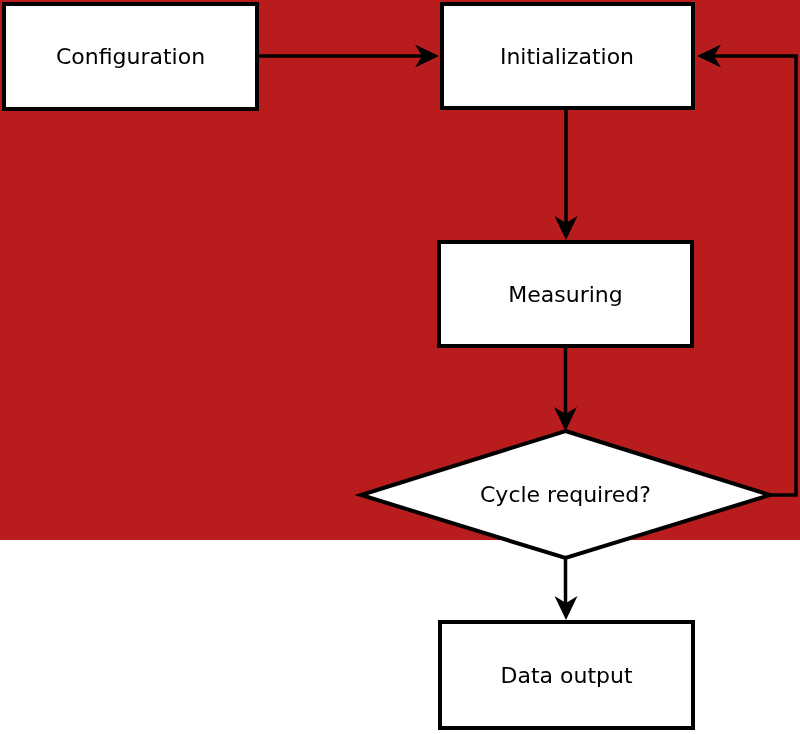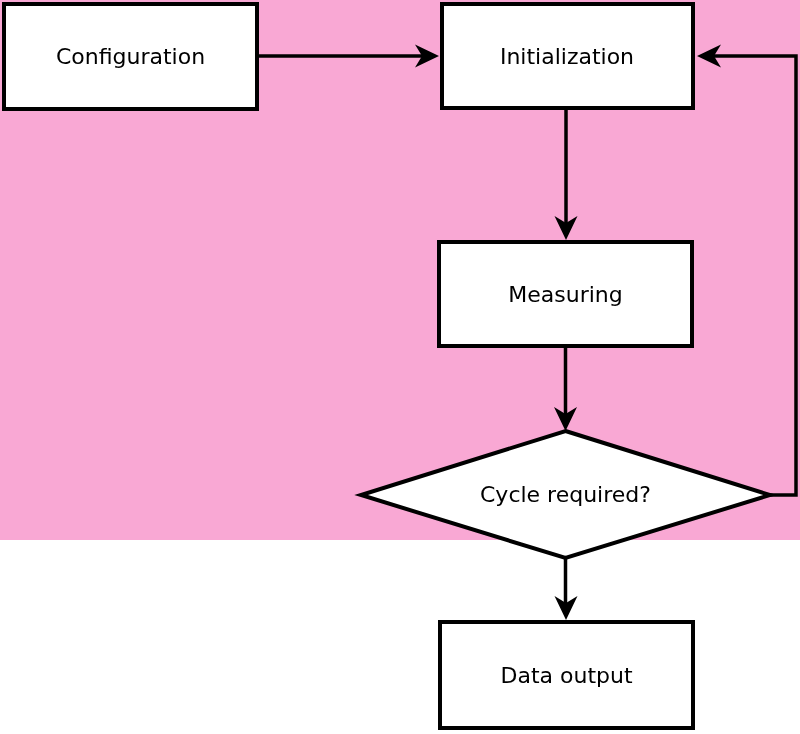--- a/index.html
+++ b/index.html
@@ -8,21 +8,21 @@
     width: 800px;
     height: 734px;
     background: #ffffff;
     overflow: hidden;
     font-family: "DejaVu Sans", sans-serif;
   }
   .canvas-wrap {
     position: relative;
     width: 800px;
     height: 540px;
-    background: #f9a8d4;
+    background: #b91c1c;
   }
   svg {
     display: block;
   }
   .node-shape {
     fill: #ffffff;
     stroke: #000000;
     stroke-width: 4;
   }
   .edge-line {

